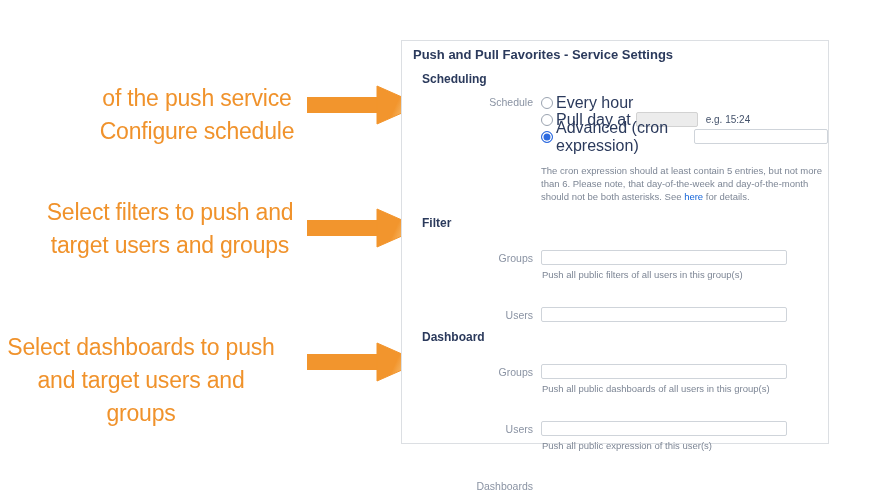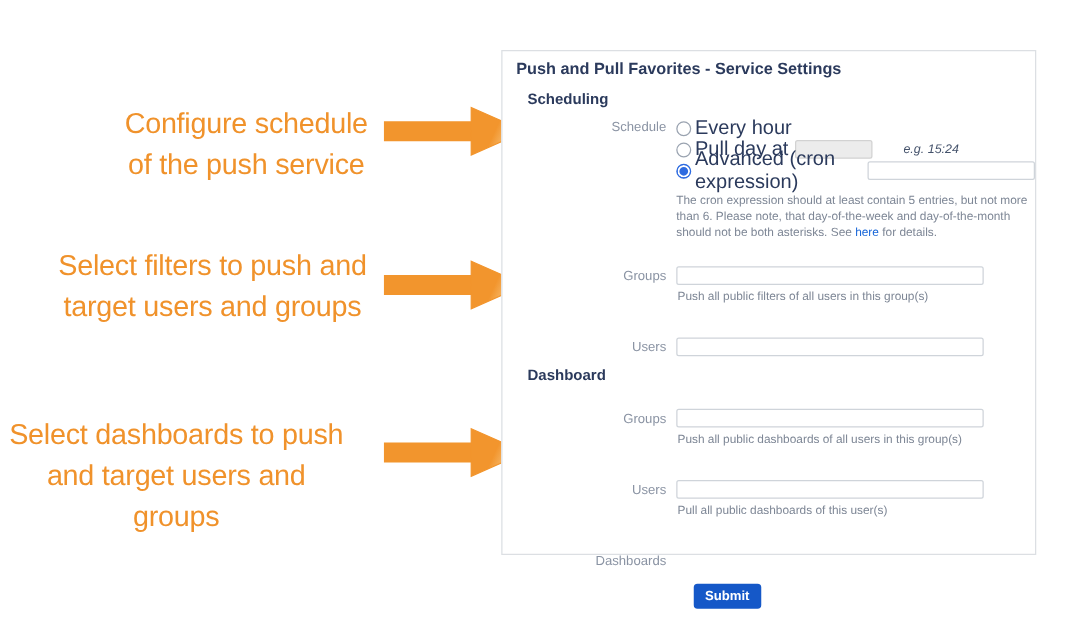--- a/index.html
+++ b/index.html
@@ -38,41 +38,41 @@
     box-shadow:inset 0 0 0 1.5px #fff;
   }
   .radio-label{font-size:16px;color:var(--navy);}
   .text-input{
     height:13px;border:1px solid #cfd4da;border-radius:2px;background:#fff;
     box-sizing:content-box;padding:0 3px;font-size:10px;
   }
   .time-input{width:54px;background:#ececec;border-color:#d2d2d2;margin-left:5px;}
   .cron-input{width:126px;margin-left:5px;}
   .wide-input{width:238px;display:block;}
-  .hint{font-size:10px;font-style:italic;color:#44526b;margin-left:25px;}
+  .hint{font-size:10px;color:#44526b;margin-left:8px;}
   .note{
     width:282px;font-size:9.5px;line-height:13px;color:var(--help_gray);
-    margin-top:9px;
+    margin-top:19px;
   }
   .note a{color:var(--link_blue);text-decoration:none;}
   .help-text{font-size:9.5px;color:var(--help_gray);margin:4px 0 7px 1px;}
   .field-block{margin-bottom:1px;margin-top:20px;}
   .actions{display:flex;align-items:center;margin:12px 0 0 142px;}
   .submit-btn{
     background:var(--button_blue);color:#fff;border:none;border-radius:3px;
     font-family:"Liberation Sans",sans-serif;font-size:10.5px;font-weight:bold;
     padding:4px 9px;cursor:pointer;
   }
 </style>
 </head>
 <body>
 
 <div class="annotation" style="left:62px;top:82px;width:270px;">
+  <div>of the push service</div>
   <div>Configure schedule</div>
-  <div>of the push service</div>
 </div>
 <div class="annotation" style="left:30px;top:196px;width:280px;">
   <div>Select filters to push and</div>
   <div>target users and groups</div>
 </div>
 <div class="annotation" style="left:0px;top:331px;width:282px;">
   <div>Select dashboards to push</div>
   <div>and target users and groups</div>
 </div>
 
@@ -117,20 +117,21 @@
           <span class="radio selected"></span>
           <span class="radio-label">Advanced (cron expression)</span>
           <input class="text-input cron-input" value="" style="">
         </div>
         <div class="note"><span>The cron expression should at least contain 5 entries, but not more than 6. Please note, that day-of-the-week and day-of-the-month should not be both asterisks. See </span><a href="#">here</a><span> for details.</span></div>
       </div>
     </div>
   </div>
 
   <div>
+    <div class="section-heading" style="margin-top:13px;">Filter</div>
 
     <div class="form-row field-block">
       <div class="label-col">Groups</div>
       <div class="control-col">
         <input class="text-input wide-input" value="" style="">
         <div class="help-text">Push all public filters of all users in this group(s)</div>
       </div>
     </div>
     <div class="form-row field-block">
       <div class="label-col">Users</div>
@@ -147,21 +148,21 @@
       <div class="label-col">Groups</div>
       <div class="control-col">
         <input class="text-input wide-input" value="" style="">
         <div class="help-text">Push all public dashboards of all users in this group(s)</div>
       </div>
     </div>
     <div class="form-row field-block">
       <div class="label-col">Users</div>
       <div class="control-col">
         <input class="text-input wide-input" value="" style="">
-        <div class="help-text">Pull all public dashboards of this user(s)</div>
+        <div class="help-text">Push all public expression of this user(s)</div>
       </div>
     </div>
     <div class="form-row field-block">
       <div class="label-col">Dashboards</div>
     </div>
   </div>
 
   <div class="actions">
     <button class="submit-btn">Submit</button>
 

